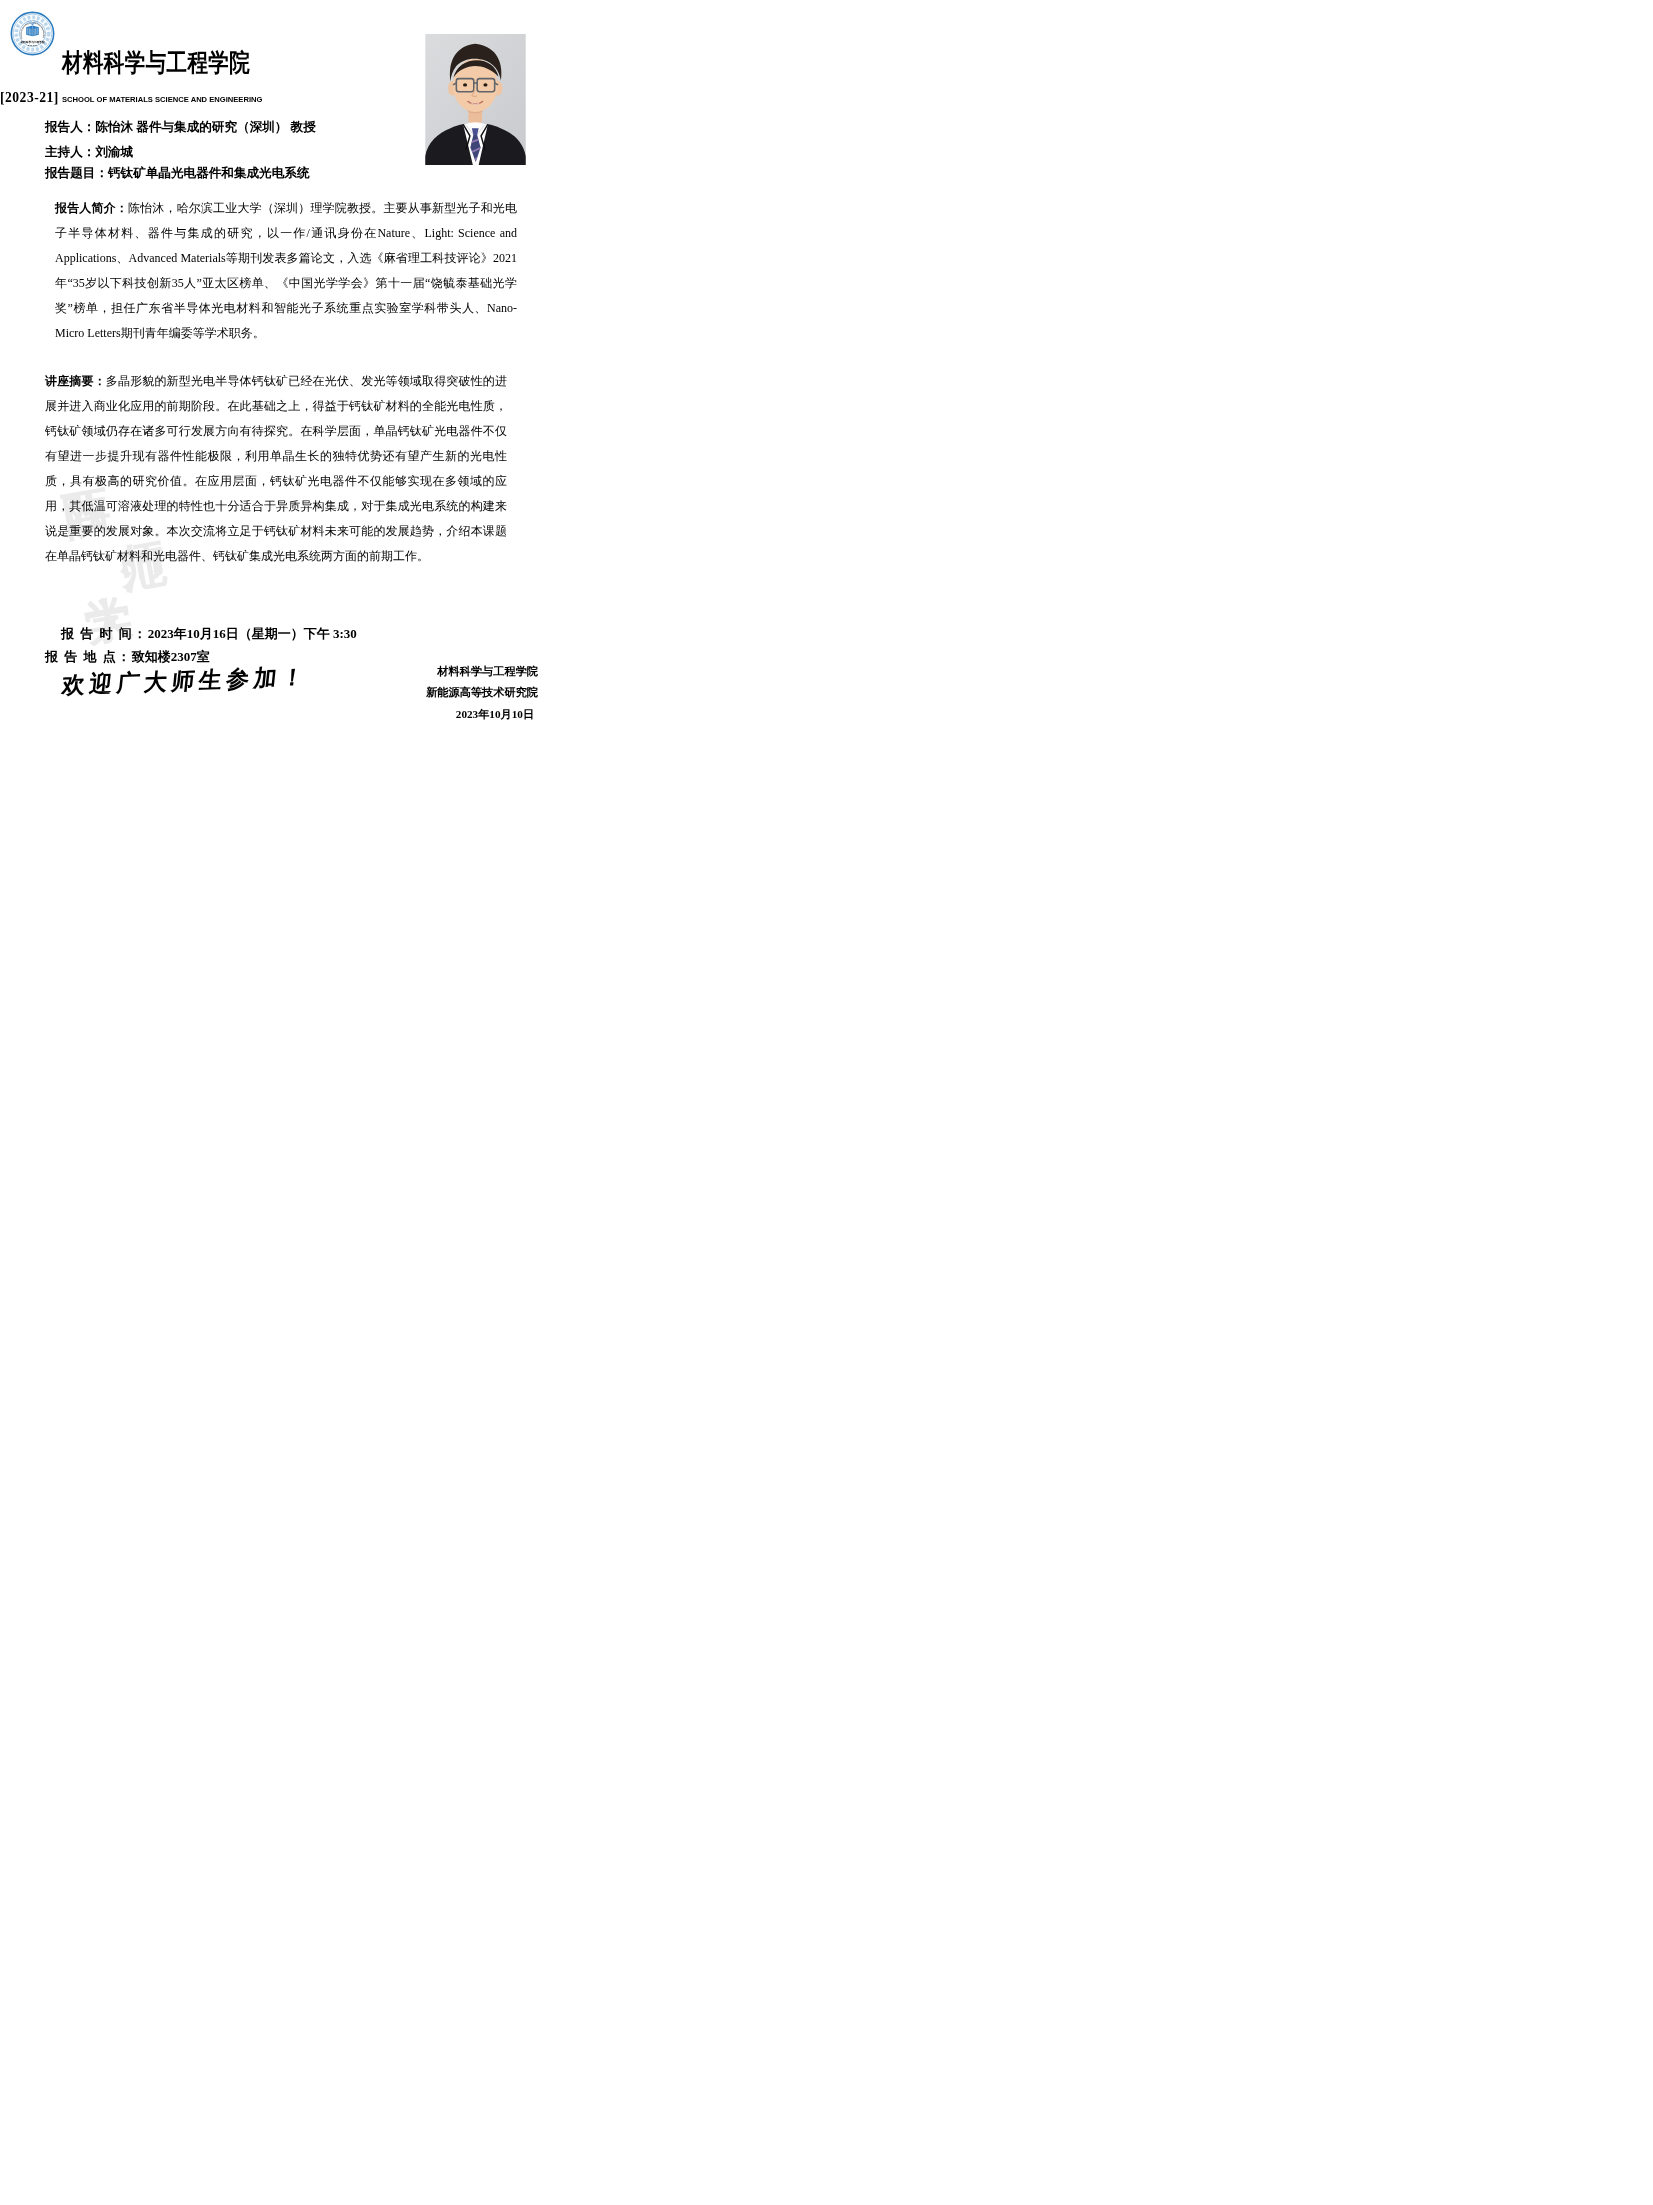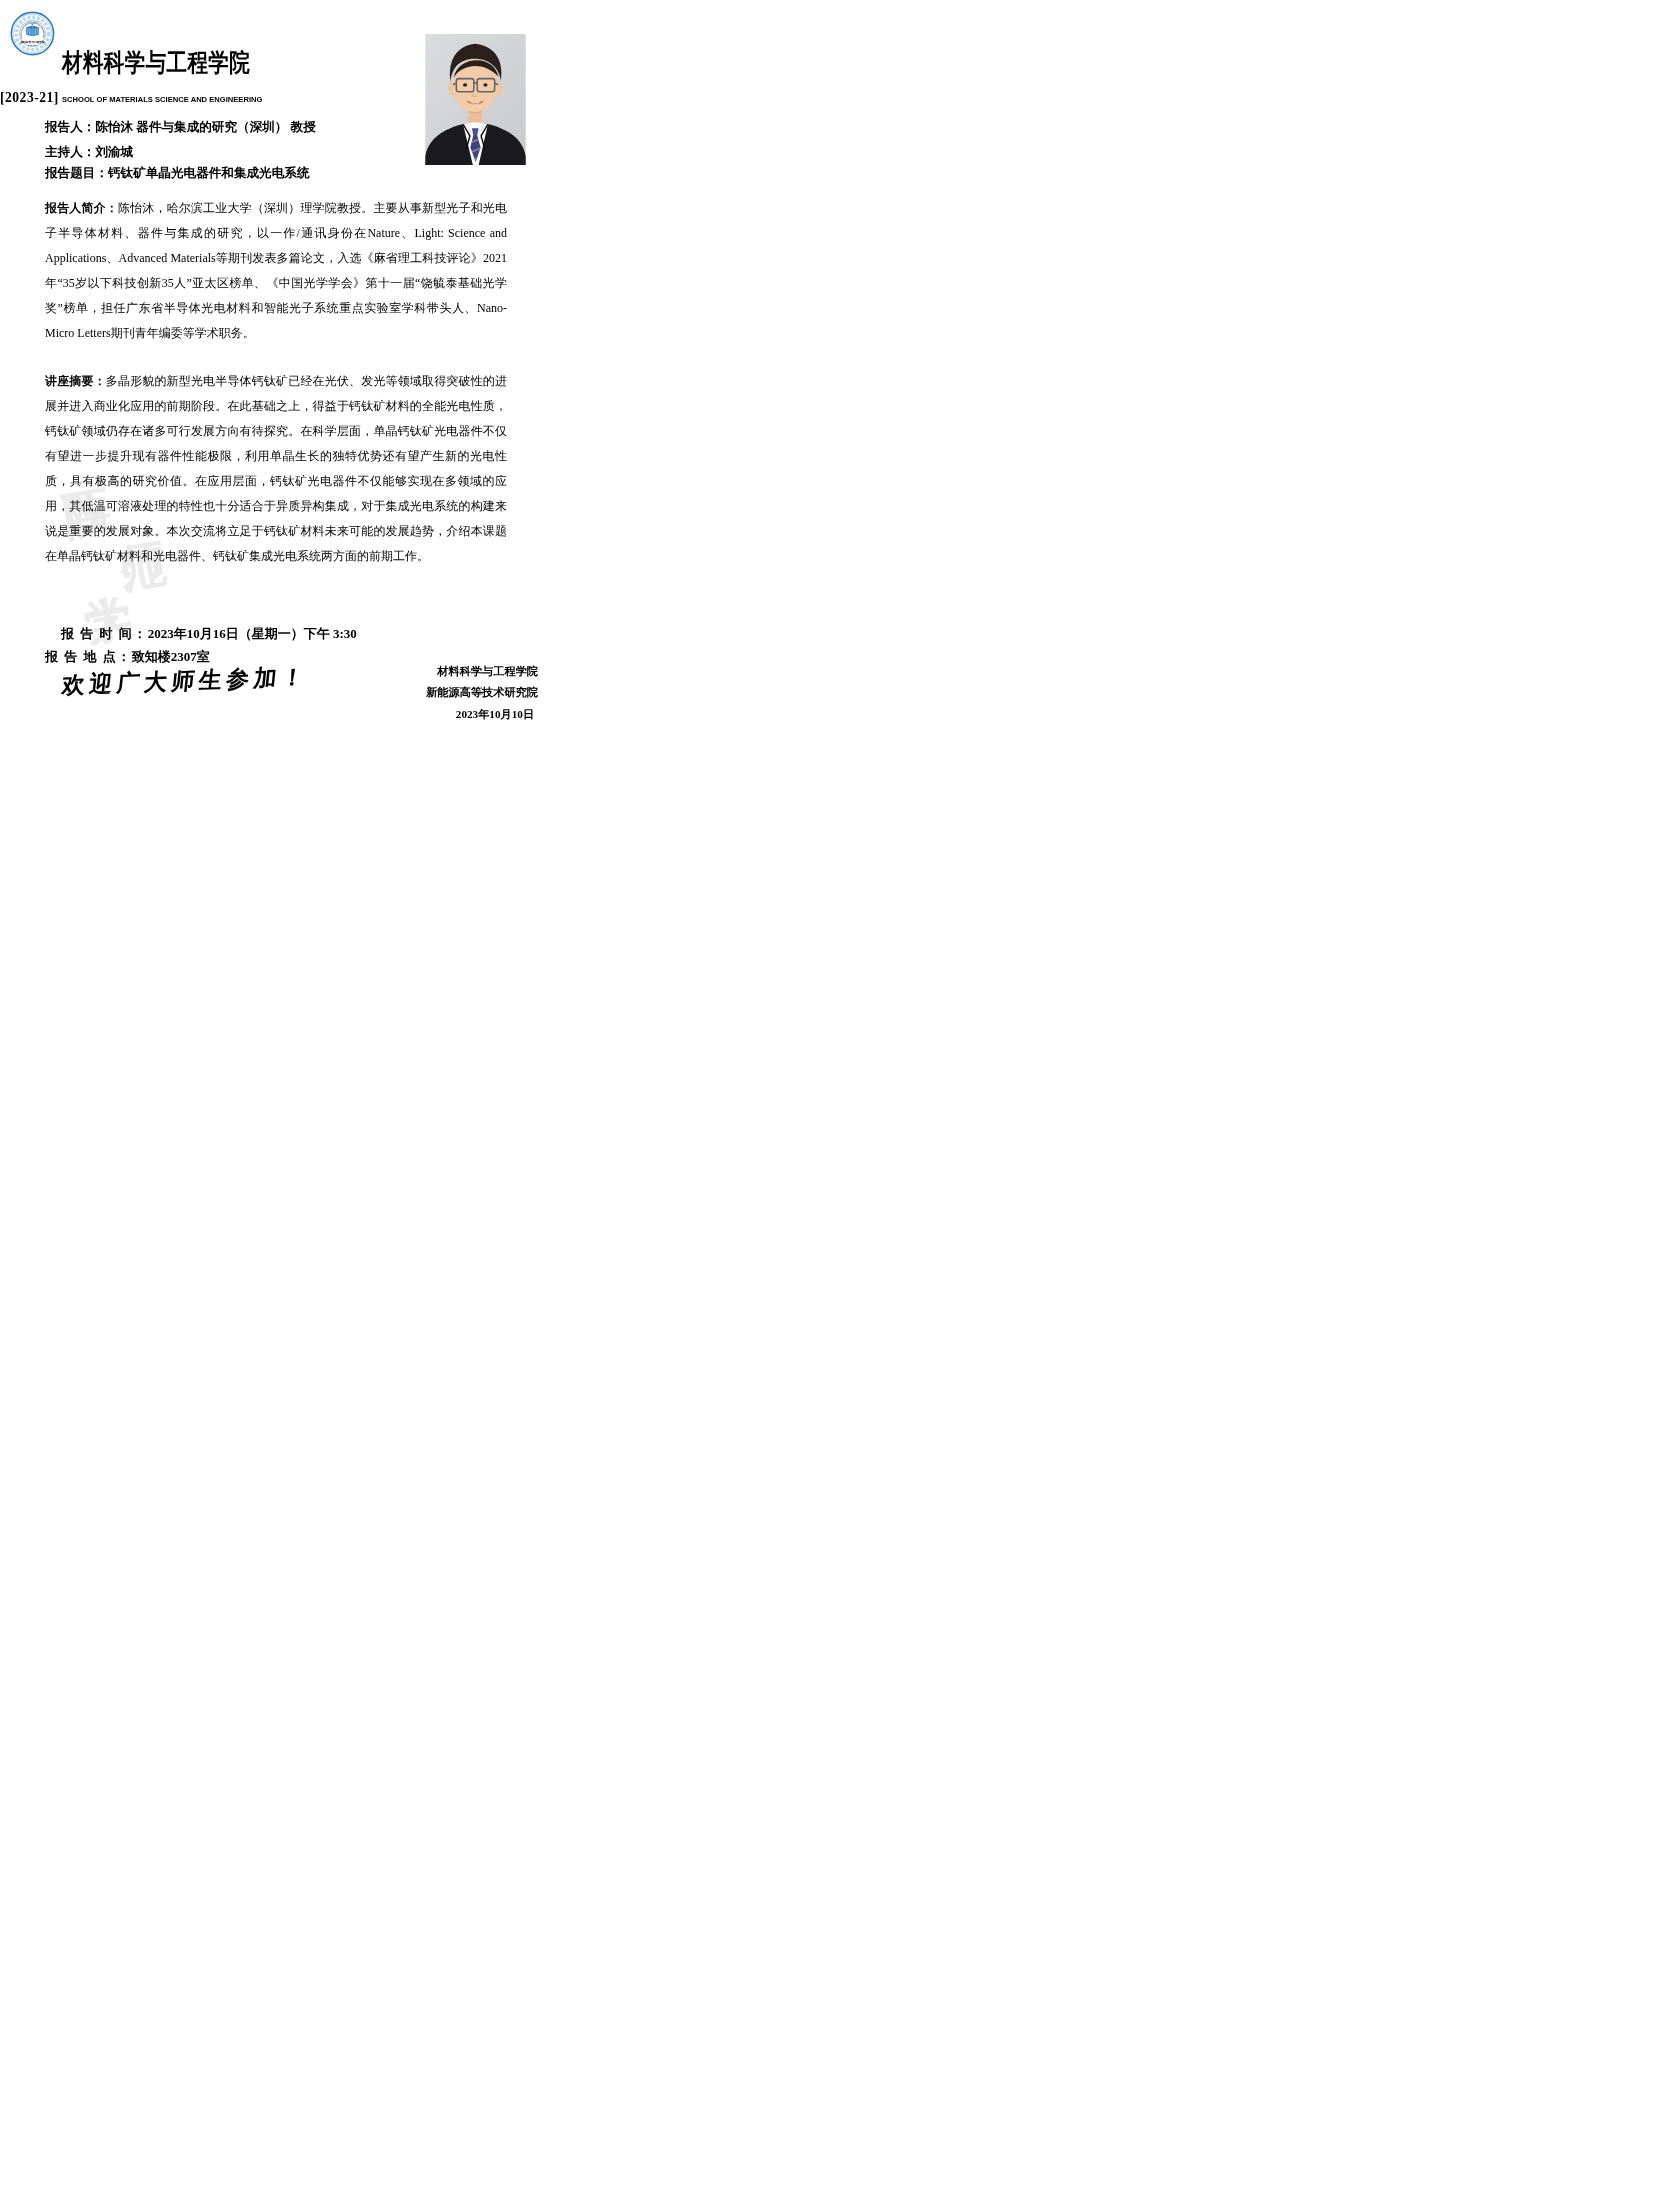--- a/index.html
+++ b/index.html
@@ -20,21 +20,21 @@
          font-size:13.6px;font-weight:bold;letter-spacing:0.5px;}
   
   .photo{position:absolute;left:425px;top:34px;width:101px;height:131px;}
   
   .info-line{position:absolute;left:45px;font-size:12.6px;font-weight:bold;white-space:nowrap;z-index:2;}
   .info-1{top:119px;} .info-2{top:144px;} .info-3{top:165px;font-family:Liberation Serif, serif;}
   
   .para{position:absolute;left:45px;width:462px;font-size:12px;line-height:25px;
         text-align:justify;z-index:2;}
   .plabel{font-weight:bold;}
-  .bio{top:196px;}
+  .bio{top:196px;margin-left:10px;}
   .abstract{top:369px;}
   
   .sched{position:absolute;left:45px;font-size:13px;font-weight:bold;white-space:nowrap;z-index:2;}
   .sched .lbl{letter-spacing:1.5px;}
   .sched-1{top:625px;margin-left:16px;} .sched-2{top:648px;}
   
   .welcome{position:absolute;left:62px;top:670px;font-size:23px;font-weight:bold;
            letter-spacing:4.4px;white-space:nowrap;z-index:2;
            transform:rotate(-2deg) skewX(-8deg);transform-origin:left center;
            font-family:"DejaVu Serif","Liberation Serif",cursive;}

